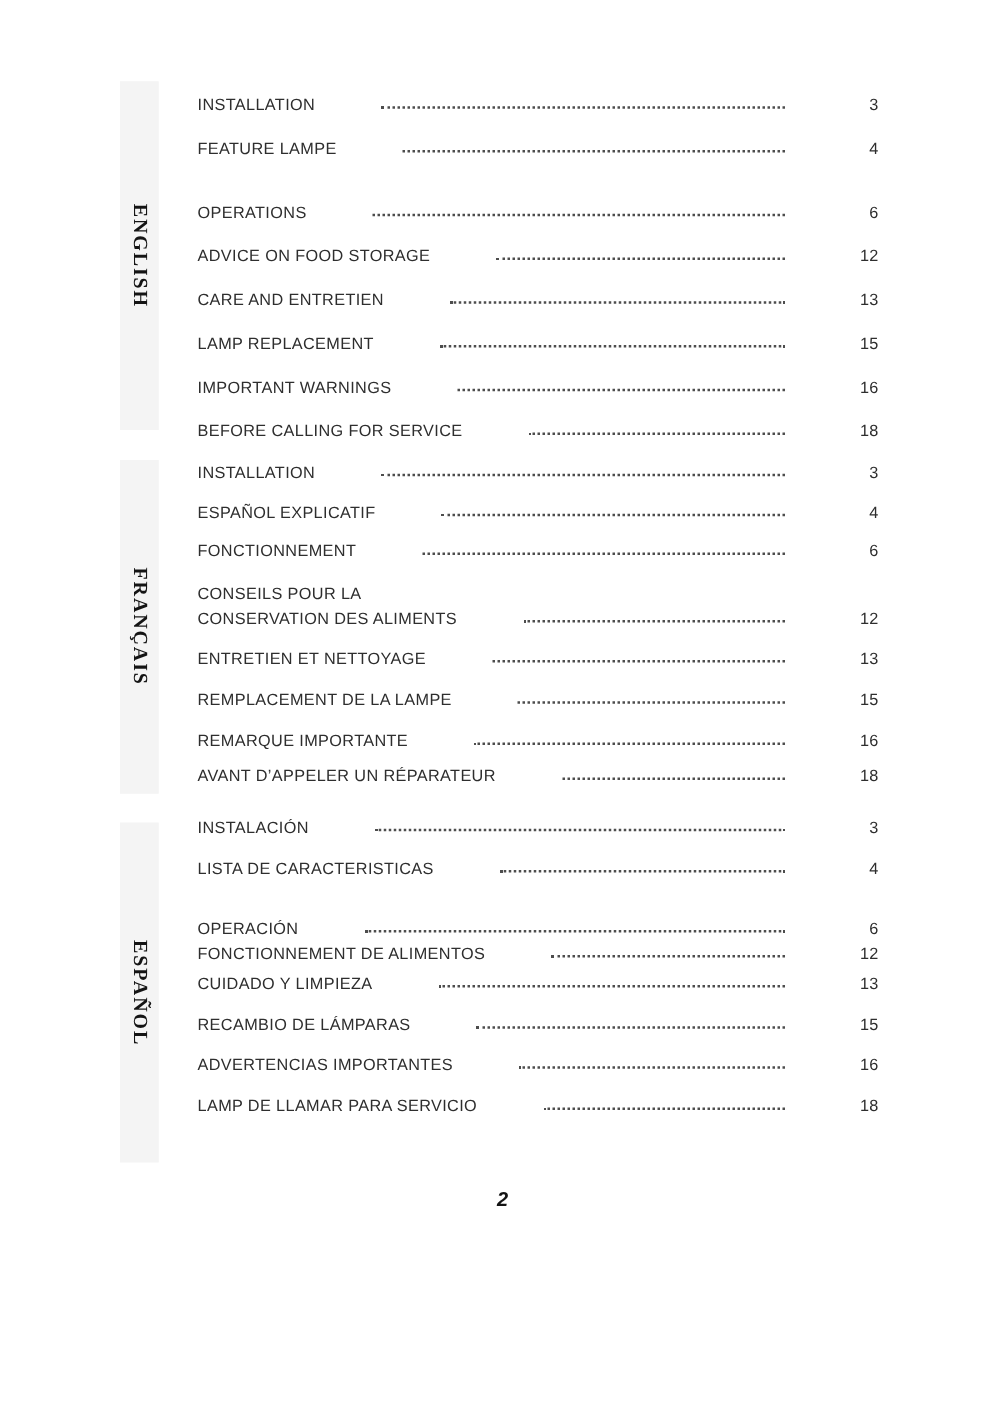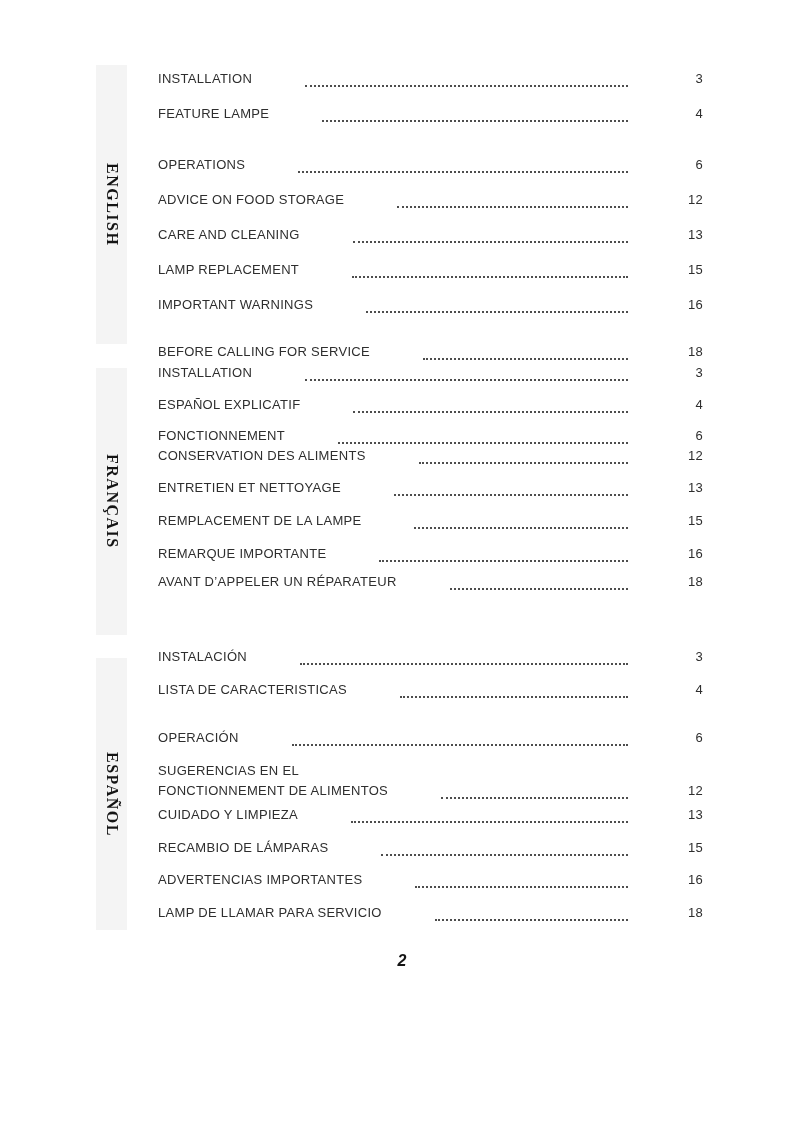--- a/index.html
+++ b/index.html
@@ -37,21 +37,21 @@
     position: absolute;
     left: 158px;
     width: 545px;
   }
   .entries.english { top: 60px; }
   .entries.french  { top: 355px; }
   .entries.spanish { top: 641px; }
   .toc-row {
     height: 20px;
     display: flex;
-    align-items: flex-start;
+    align-items: flex-end;
     gap: 47px;
   }
   .toc-label {
     font-size: 13px;
     letter-spacing: 0.3px;
     color: #2e2e2e;
     white-space: nowrap;
   }
   .toc-leader {
     flex: 1;
@@ -103,35 +103,35 @@
       <span class="toc-label">OPERATIONS</span>
       <span class="toc-leader"></span>
       <span class="toc-page">6</span>
     </div>
     <div class="toc-row" style="margin-top:15px">
       <span class="toc-label">ADVICE ON FOOD STORAGE</span>
       <span class="toc-leader"></span>
       <span class="toc-page">12</span>
     </div>
     <div class="toc-row" style="margin-top:15px">
-      <span class="toc-label">CARE AND CLEANING</span>
+      <span class="toc-label">CARE AND ENTRETIEN</span>
       <span class="toc-leader"></span>
       <span class="toc-page">13</span>
     </div>
     <div class="toc-row" style="margin-top:15px">
       <span class="toc-label">LAMP REPLACEMENT</span>
       <span class="toc-leader"></span>
       <span class="toc-page">15</span>
     </div>
     <div class="toc-row" style="margin-top:15px">
       <span class="toc-label">IMPORTANT WARNINGS</span>
       <span class="toc-leader"></span>
       <span class="toc-page">16</span>
     </div>
-    <div class="toc-row" style="margin-top:27px">
+    <div class="toc-row" style="margin-top:15px">
       <span class="toc-label">BEFORE CALLING FOR SERVICE</span>
       <span class="toc-leader"></span>
       <span class="toc-page">18</span>
     </div>
   </div>
 
   <div class="lang-bar french">
     <span class="lang-label">FRANÇAIS</span>
   </div>
 
@@ -144,20 +144,23 @@
     <div class="toc-row" style="margin-top:12px">
       <span class="toc-label">ESPAÑOL EXPLICATIF</span>
       <span class="toc-leader"></span>
       <span class="toc-page">4</span>
     </div>
     <div class="toc-row" style="margin-top:11px">
       <span class="toc-label">FONCTIONNEMENT</span>
       <span class="toc-leader"></span>
       <span class="toc-page">6</span>
     </div>
+    <div class="toc-row" style="margin-top:14px">
+      <span class="toc-label">CONSEILS POUR LA</span>
+    </div>
     <div class="toc-row" style="margin-top:0">
       <span class="toc-label">CONSERVATION DES ALIMENTS</span>
       <span class="toc-leader"></span>
       <span class="toc-page">12</span>
     </div>
     <div class="toc-row" style="margin-top:12px">
       <span class="toc-label">ENTRETIEN ET NETTOYAGE</span>
       <span class="toc-leader"></span>
       <span class="toc-page">13</span>
     </div>
@@ -191,23 +194,20 @@
     <div class="toc-row" style="margin-top:13px">
       <span class="toc-label">LISTA DE CARACTERISTICAS</span>
       <span class="toc-leader"></span>
       <span class="toc-page">4</span>
     </div>
     <div class="toc-row" style="margin-top:28px">
       <span class="toc-label">OPERACIÓN</span>
       <span class="toc-leader"></span>
       <span class="toc-page">6</span>
     </div>
-    <div class="toc-row" style="margin-top:13px">
-      <span class="toc-label">SUGERENCIAS EN EL</span>
-    </div>
     <div class="toc-row" style="margin-top:0">
       <span class="toc-label">FONCTIONNEMENT DE ALIMENTOS</span>
       <span class="toc-leader"></span>
       <span class="toc-page">12</span>
     </div>
     <div class="toc-row" style="margin-top:4px">
       <span class="toc-label">CUIDADO Y LIMPIEZA</span>
       <span class="toc-leader"></span>
       <span class="toc-page">13</span>
     </div>

